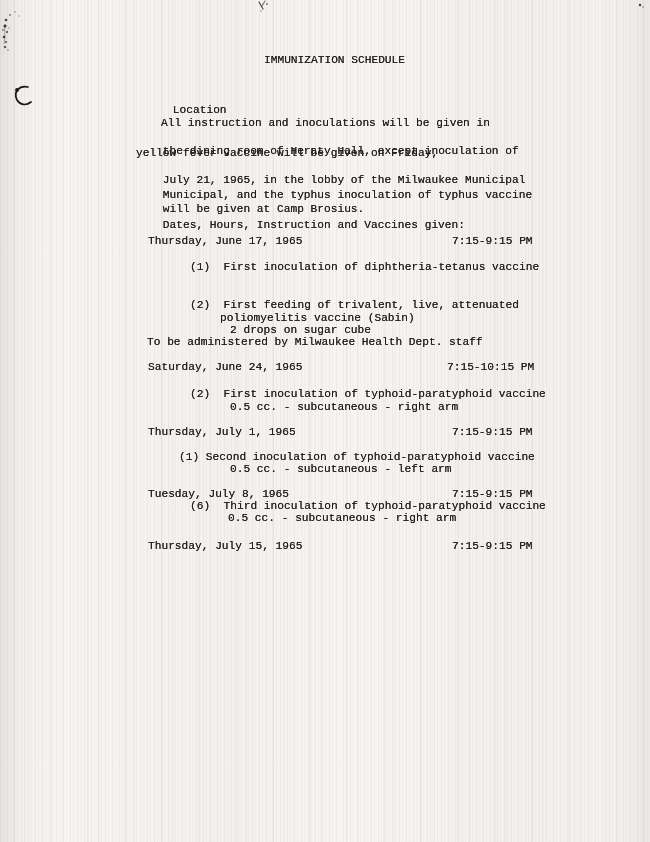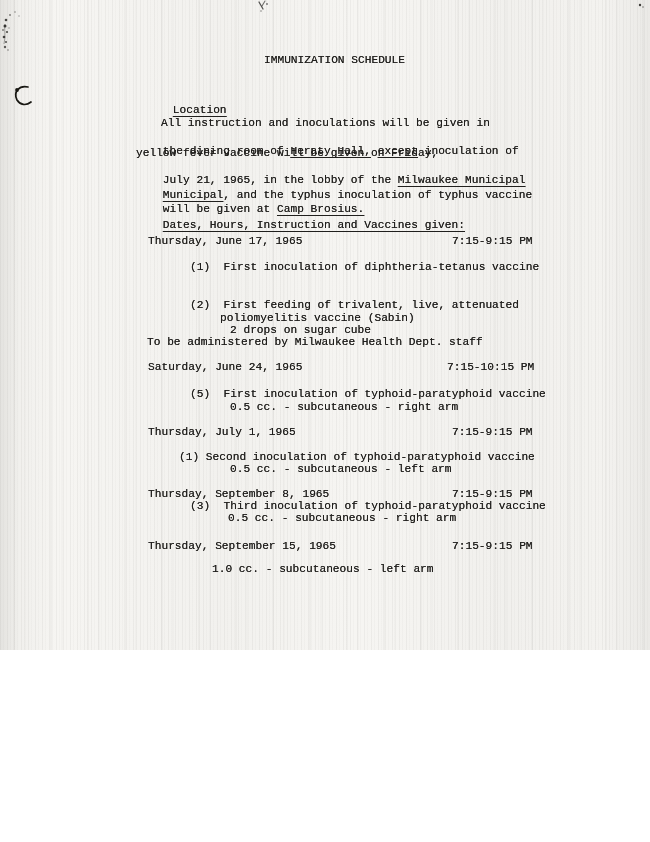--- a/index.html
+++ b/index.html
@@ -1,19 +1,19 @@
 <!DOCTYPE html>
 <html><head>
 <meta charset="utf-8">
 <style>
   * { margin:0; padding:0; box-sizing:border-box; }
   html,body { background:#ffffff; }
   body { width:650px; height:842px; }
   .page {
-    position:relative; width:650px; height:650px; overflow:hidden;
+    position:relative; width:650px; height:842px; overflow:hidden;
     font-family:"Liberation Mono","DejaVu Sans Mono",monospace;
     font-size:11.2px; line-height:13px; color:#201f1d;
     background-color:#f6f5f2;
     background-image:
       repeating-linear-gradient(90deg,
         rgba(150,148,144,0.10) 0px, rgba(150,148,144,0.10) 1px,
         transparent 1px, transparent 3px,
         rgba(160,158,154,0.055) 3px, rgba(160,158,154,0.055) 4px,
         transparent 4px, transparent 7px),
       repeating-linear-gradient(90deg,
@@ -27,21 +27,20 @@
         rgba(115,113,109,0.0) 9%, rgba(120,118,114,0.03) 34%,
         rgba(120,118,114,0.0) 55%, rgba(120,118,114,0.04) 78%,
         rgba(115,113,109,0.02) 93%, rgba(115,113,109,0.09) 100%);
     padding-left: 29px;
   }
   .line {
     position:absolute; white-space:pre;
     text-shadow: 0 0 0.6px rgba(32,30,27,0.85);
   }
   .u {
-    text-decoration:underline;
     text-decoration-thickness:1px;
     text-underline-offset:2.5px;
   }
   .mark { position:absolute; }
 </style>
 </head>
 <body>
 
 <div class="page">
 
@@ -111,30 +110,29 @@
   <div class="line" style="left:148px;top:235px">Thursday, June 17, 1965</div>
   <div class="line" style="left:452px;top:235px">7:15-9:15 PM</div>
   <div class="line" style="left:190px;top:261px">(1)  First inoculation of diphtheria-tetanus vaccine</div>
   <div class="line" style="left:190px;top:299px">(2)  First feeding of trivalent, live, attenuated</div>
   <div class="line" style="left:220px;top:312px">poliomyelitis vaccine (Sabin)</div>
   <div class="line" style="left:230px;top:324px">2 drops on sugar cube</div>
   <div class="line" style="left:147px;top:336px">To be administered by Milwaukee Health Dept. staff</div>
 
   <div class="line" style="left:148px;top:361px">Saturday, June 24, 1965</div>
   <div class="line" style="left:447px;top:361px">7:15-10:15 PM</div>
-  <div class="line" style="left:190px;top:388px">(5)  First inoculation of typhoid-paratyphoid vaccine</div>
+  <div class="line" style="left:190px;top:388px">(2)  First inoculation of typhoid-paratyphoid vaccine</div>
   <div class="line" style="left:230px;top:401px">0.5 cc. - subcutaneous - right arm</div>
 
   <div class="line" style="left:148px;top:426px">Thursday, July 1, 1965</div>
   <div class="line" style="left:452px;top:426px">7:15-9:15 PM</div>
   <div class="line" style="left:179px;top:451px">(1) Second inoculation of typhoid-paratyphoid vaccine</div>
   <div class="line" style="left:230px;top:463px">0.5 cc. - subcutaneous - left arm</div>
 
-  <div class="line" style="left:148px;top:488px">Thursday, September 8, 1965</div>
+  <div class="line" style="left:148px;top:488px">Tuesday, July 8, 1965</div>
   <div class="line" style="left:452px;top:488px">7:15-9:15 PM</div>
-  <div class="line" style="left:190px;top:500px">(3)  Third inoculation of typhoid-paratyphoid vaccine</div>
+  <div class="line" style="left:190px;top:500px">(6)  Third inoculation of typhoid-paratyphoid vaccine</div>
   <div class="line" style="left:228px;top:512px">0.5 cc. - subcutaneous - right arm</div>
 
-  <div class="line" style="left:148px;top:540px">Thursday, September 15, 1965</div>
+  <div class="line" style="left:148px;top:540px">Thursday, July 15, 1965</div>
   <div class="line" style="left:452px;top:540px">7:15-9:15 PM</div>
-  <div class="line" style="left:212px;top:563px">1.0 cc. - subcutaneous - left arm</div>
 
 </div>
 
 </body></html>

